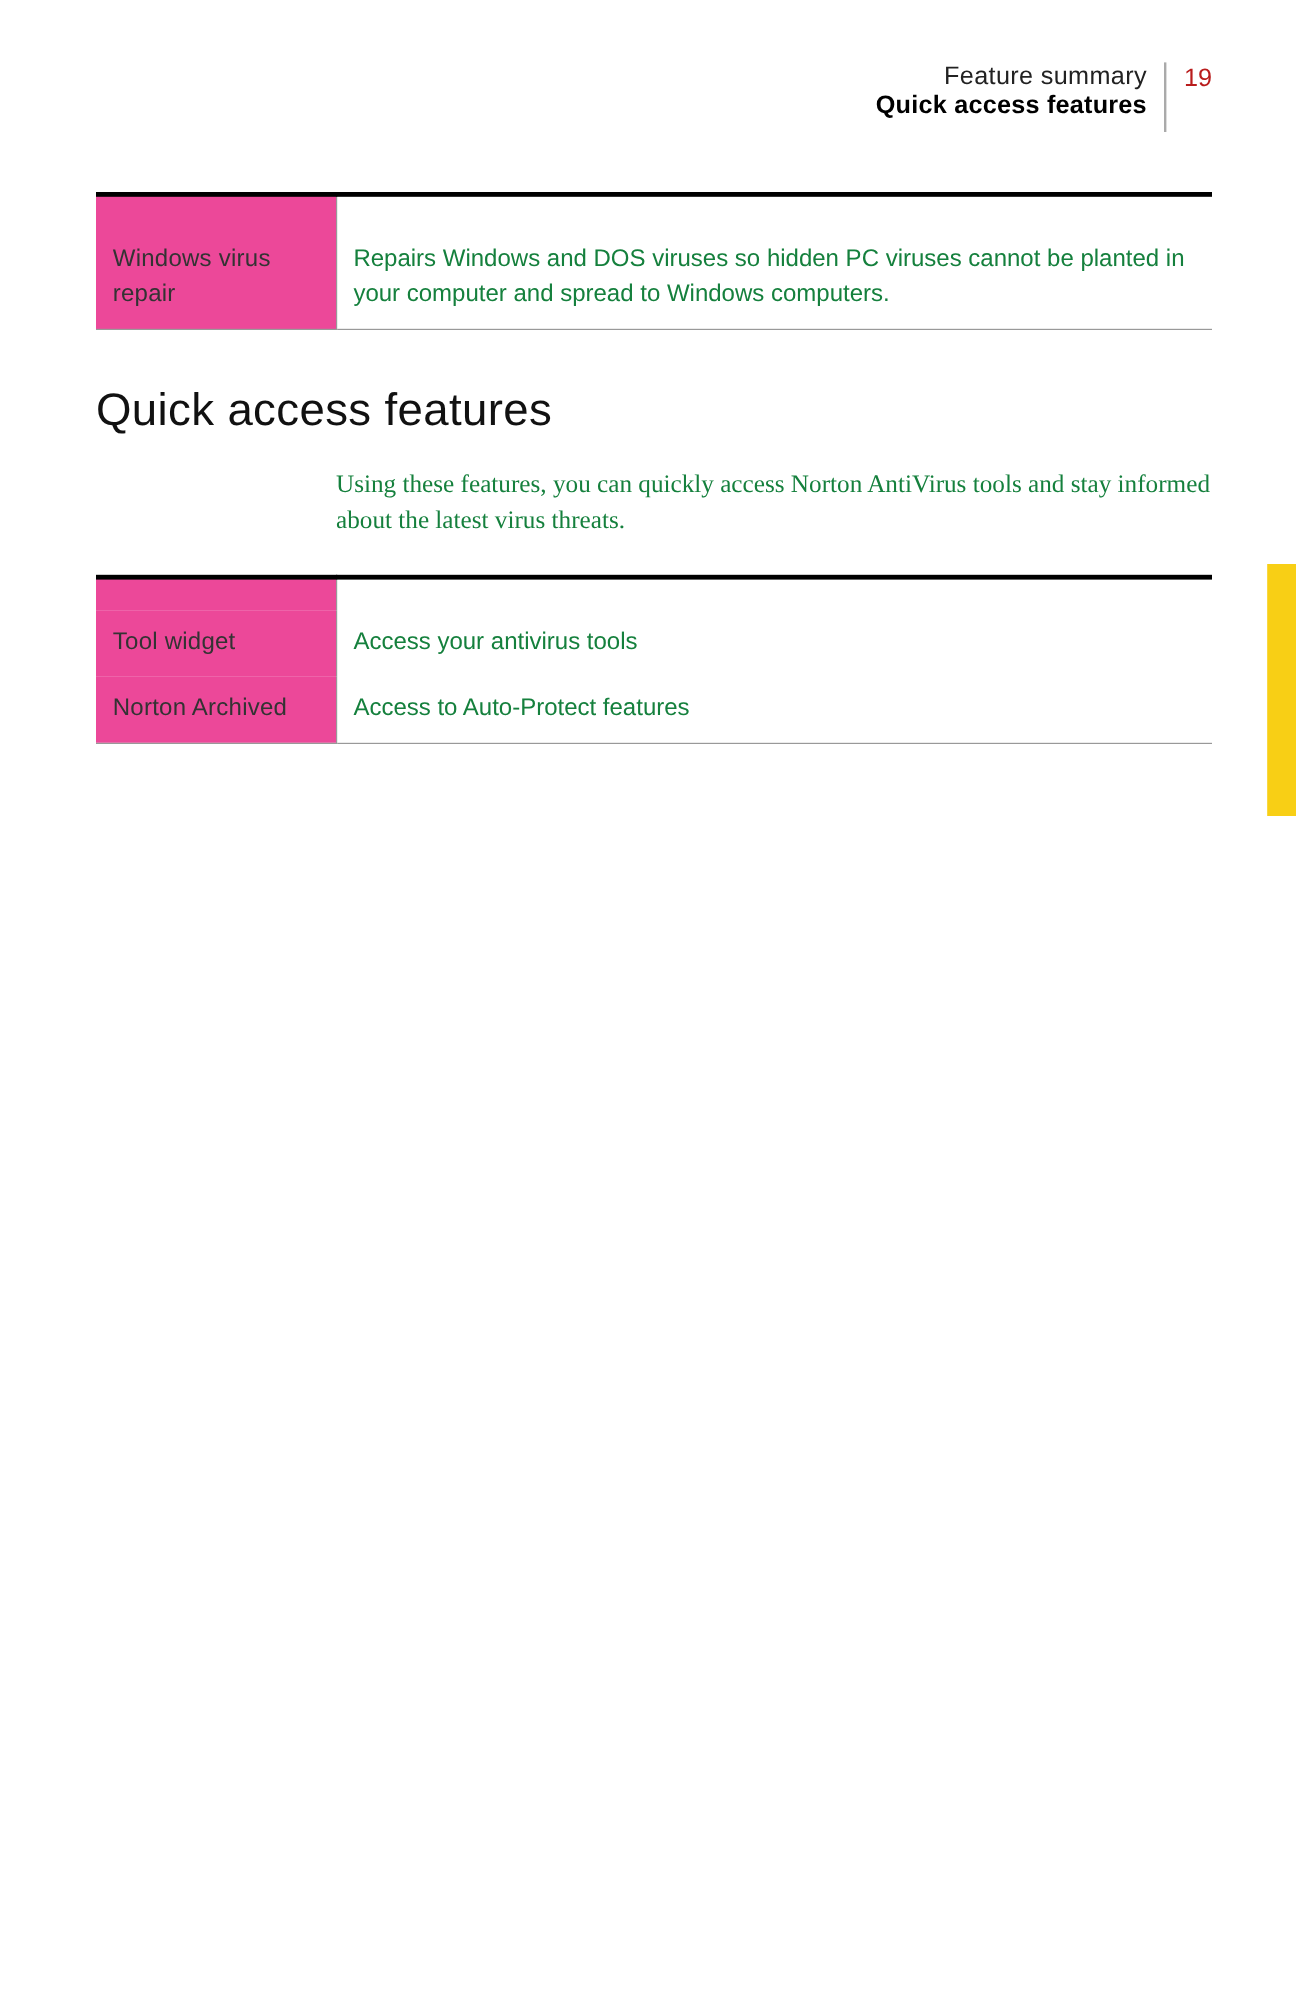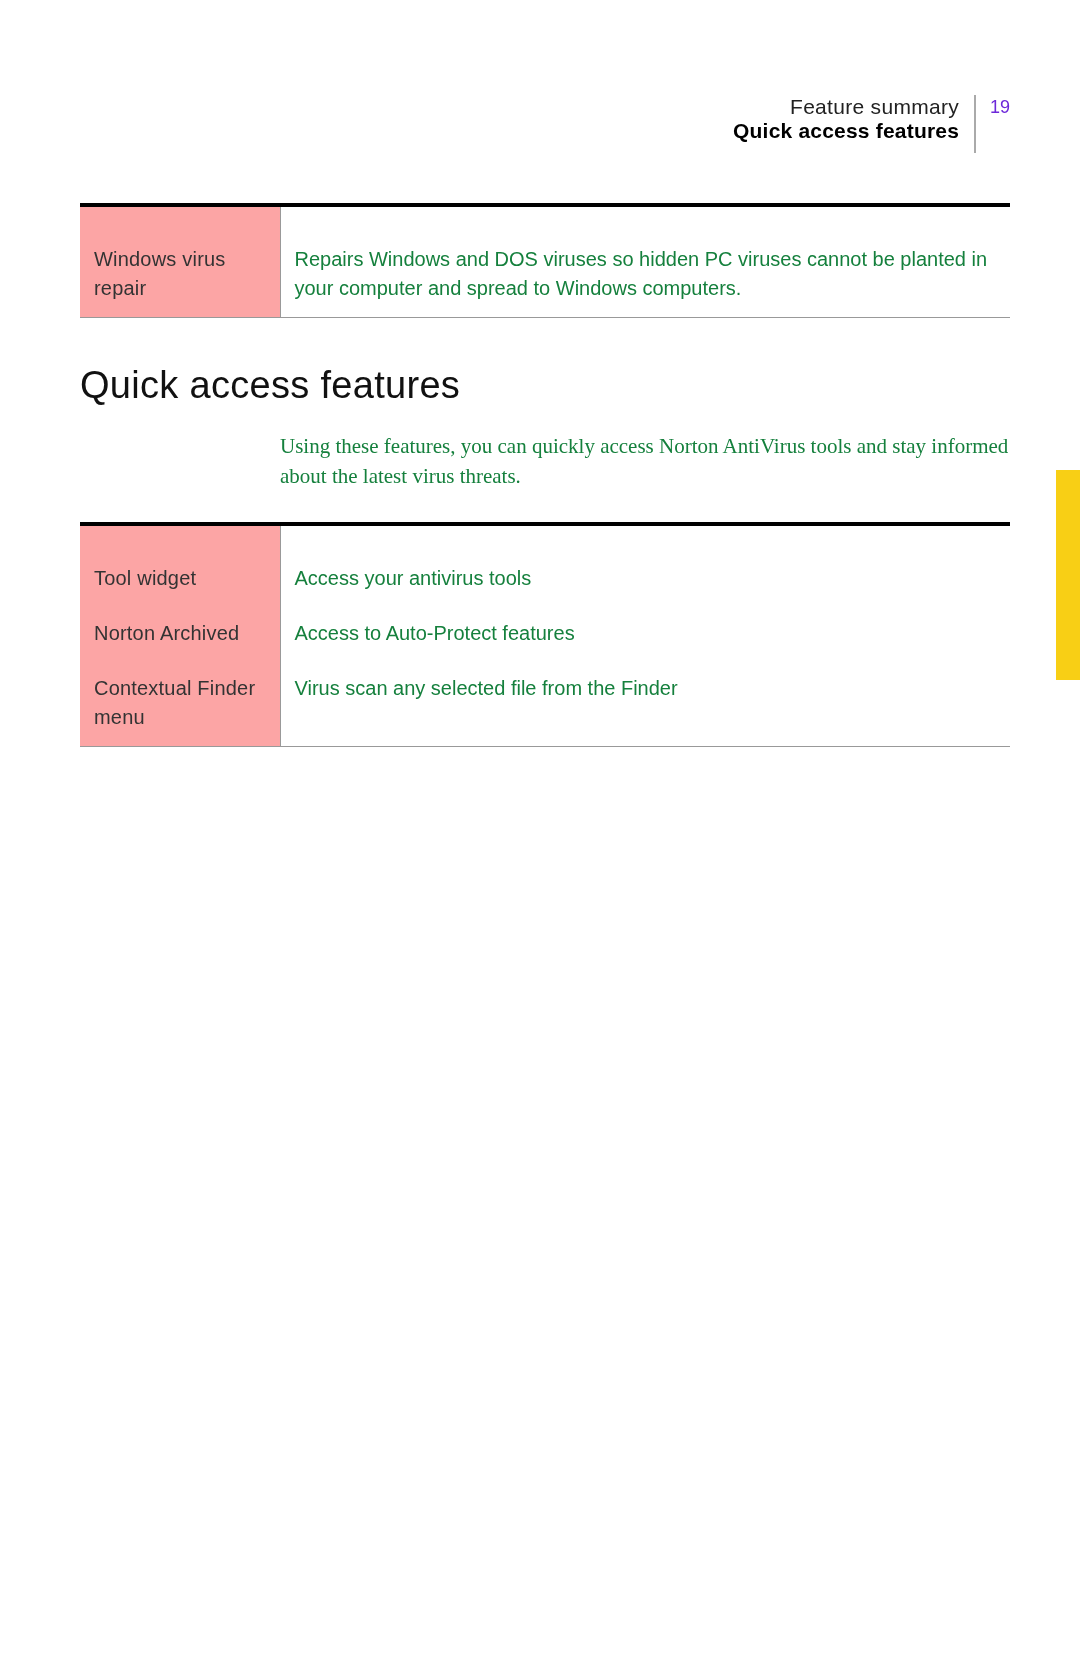--- a/index.html
+++ b/index.html
@@ -1,28 +1,28 @@
 <!DOCTYPE html>
 <html><head>
   <meta charset="utf-8">
   <style>
     * { box-sizing: border-box; margin: 0; padding: 0; }
     body { width: 1080px; height: 1680px; background: #fff; font-family: "Lucida Grande", "Lucida Sans", Verdana, Arial, sans-serif; position: relative; }
     .page { padding: 52px 70px 40px 80px; }
-    .header { text-align: right; margin-bottom: 50px; margin-top: 43px; }
+    .header { text-align: right; margin-bottom: 50px; }
     .header-rows { display: inline-block; text-align: right; vertical-align: top; }
     .breadcrumb { font-size: 21px; color: #222; letter-spacing: .3px; }
     .sub-breadcrumb { font-size: 21px; font-weight: bold; color: #000; letter-spacing: .2px; }
     .divider-v { display: inline-block; width: 2px; background:#aaa; height: 58px; vertical-align: top; margin: 0 10px; }
-    .page-num { display: inline-block; font-size: 18px; color: #6d28d9; vertical-align: top; margin-top: 2px; }
+    .page-num { display: inline-block; font-size: 21px; color: #b91c1c; vertical-align: top; margin-top: 2px; }
 
     table.feature-table { width: 100%; border-collapse: collapse; margin-bottom: 46px; }
     table.feature-table thead tr { border-top: 4px solid #000; }
     table.feature-table td { vertical-align: top; padding: 12px 18px 14px 14px; font-size: 20px; line-height: 1.45; color: #15803d; }
-    table.feature-table td.term { width: 200px; background: #fca5a5; color: #333; border-right: 1px solid #999; letter-spacing: .2px; }
+    table.feature-table td.term { width: 200px; background: #ec4899; color: #333; border-right: 1px solid #999; letter-spacing: .2px; }
     table.feature-table tbody { border-bottom: 1px solid #999; }
 
     h1.section { font-size: 38px; font-weight: normal; color: #111; letter-spacing: .3px; margin: 10px 0 24px 0; }
 
     .intro { margin-left: 200px; font-size: 21px; line-height: 1.45; color: #15803d; font-family: Georgia, "Times New Roman", serif; margin-bottom: 30px; }
 
     .side-tab { position: absolute; right: 0; top: 470px; width: 24px; height: 210px; background: #f8cf15; }
   </style>
 </head>
 <body>
@@ -66,22 +66,18 @@
       </thead>
     <tbody>
       <tr>
         <td class="term">Tool widget</td>
         <td>Access your antivirus tools</td>
       </tr>
       <tr>
         <td class="term">Norton Archived</td>
         <td>Access to Auto-Protect features</td>
       </tr>
-      <tr>
-        <td class="term">Contextual Finder menu</td>
-        <td>Virus scan any selected file from the Finder</td>
-      </tr>
     </tbody>
   </table>
 
 </div>
 
 <div class="side-tab"></div>
 
 </body></html>

